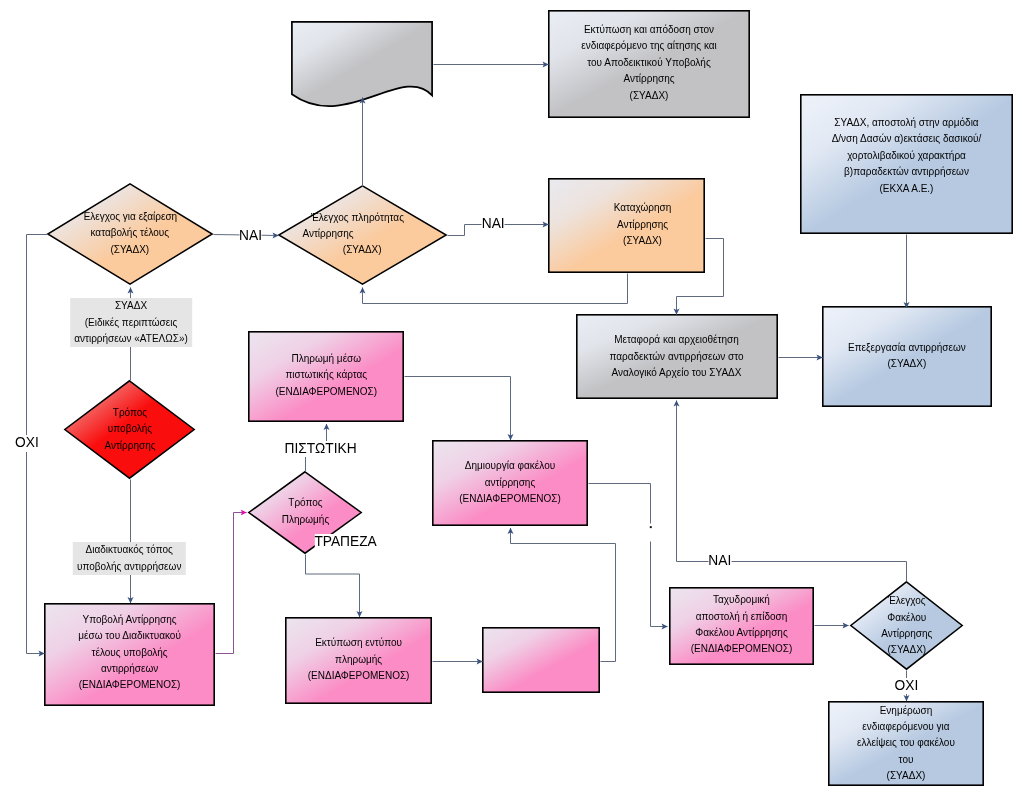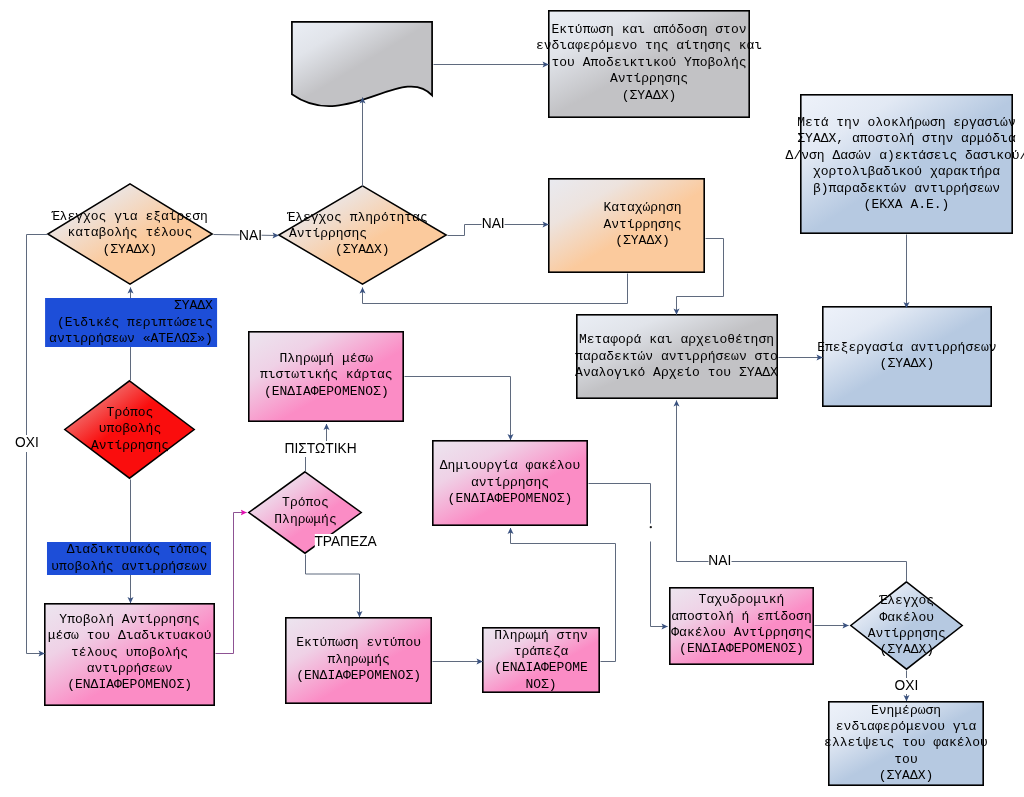--- a/index.html
+++ b/index.html
@@ -3,22 +3,22 @@
 <meta charset="utf-8">
 <title>Διάγραμμα ροής υποβολής αντιρρήσεων</title>
 <style>
   html,body{margin:0;padding:0;background:#ffffff;}
   body{width:1024px;height:797px;overflow:hidden;
        font-family:"Liberation Sans",sans-serif;}
   #stage{position:relative;width:1024px;height:797px;background:#ffffff;
          font-family:"Liberation Sans",sans-serif;}
   #shapes,#edges{position:absolute;left:0;top:0;width:1024px;height:797px;}
   .ntext,.flabel{position:absolute;color:#000;text-align:center;white-space:nowrap;
-         line-height:16.4px;font-size:13px;font-family:Liberation Mono, monospace;}
-  .flabel{background:#1d4ed8;padding:0 4px;text-align:right;}
+         line-height:16.4px;font-size:10px;}
+  .flabel{background:#e5e5e5;padding:0 4px;}
   .elabel{position:absolute;color:#000;text-align:center;white-space:nowrap;
           font-size:13.75px;line-height:16.4px;background:#ffffff;}
 </style>
 </head>
 <body>
 
 <div id="stage">
 <svg id="shapes" viewBox="0 0 1024 797">
 <defs>
 <linearGradient id="g-gray" x1="0" y1="0" x2="1" y2="1">
@@ -105,21 +105,20 @@
 <circle cx="650.8" cy="527.2" r="1.15" fill="#1a1a1a"></circle>
 </svg>
 <div class="ntext" style="left:649px;top:21.93px;transform:translateX(-50%);">
       <div>Εκτύπωση και απόδοση στον</div>
       <div>ενδιαφερόμενο της αίτησης και</div>
       <div>του Αποδεικτικού Υποβολής</div>
       <div>Αντίρρησης</div>
       <div>(ΣΥΑΔΧ)</div>
     </div>
 <div class="ntext" style="left:906.5px;top:114.93px;transform:translateX(-50%);">
-      <div>Μετά την ολοκλήρωση εργασιών</div>
       <div>ΣΥΑΔΧ, αποστολή στην αρμόδια</div>
       <div>Δ/νση Δασών α)εκτάσεις δασικού/</div>
       <div>χορτολιβαδικού χαρακτήρα</div>
       <div>β)παραδεκτών αντιρρήσεων</div>
       <div>(ΕΚΧΑ Α.Ε.)</div>
     </div>
 <div class="ntext" style="left:129.8px;top:208.93px;transform:translateX(-50%);">
       <div>Έλεγχος για εξαίρεση</div>
       <div>καταβολής τέλους</div>
       <div>(ΣΥΑΔΧ)</div>
@@ -166,26 +165,20 @@
       <div>Υποβολή Αντίρρησης</div>
       <div>μέσω του Διαδικτυακού</div>
       <div>τέλους υποβολής</div>
       <div>αντιρρήσεων</div>
       <div>(ΕΝΔΙΑΦΕΡΟΜΕΝΟΣ)</div>
     </div>
 <div class="ntext" style="left:358.6px;top:635.33px;transform:translateX(-50%);">
       <div>Εκτύπωση εντύπου</div>
       <div>πληρωμής</div>
       <div>(ΕΝΔΙΑΦΕΡΟΜΕΝΟΣ)</div>
-    </div>
-<div class="ntext" style="left:541.0px;top:627.63px;transform:translateX(-50%);">
-      <div>Πληρωμή στην</div>
-      <div>τράπεζα</div>
-      <div>(ΕΝΔΙΑΦΕΡΟΜΕ</div>
-      <div>ΝΟΣ)</div>
     </div>
 <div class="ntext" style="left:741.5px;top:592.13px;transform:translateX(-50%);">
       <div>Ταχυδρομική</div>
       <div>αποστολή ή επίδοση</div>
       <div>Φακέλου Αντίρρησης</div>
       <div>(ΕΝΔΙΑΦΕΡΟΜΕΝΟΣ)</div>
     </div>
 <div class="ntext" style="left:906.8px;top:593.13px;transform:translateX(-50%);">
       <div>Έλεγχος</div>
       <div>Φακέλου</div>

